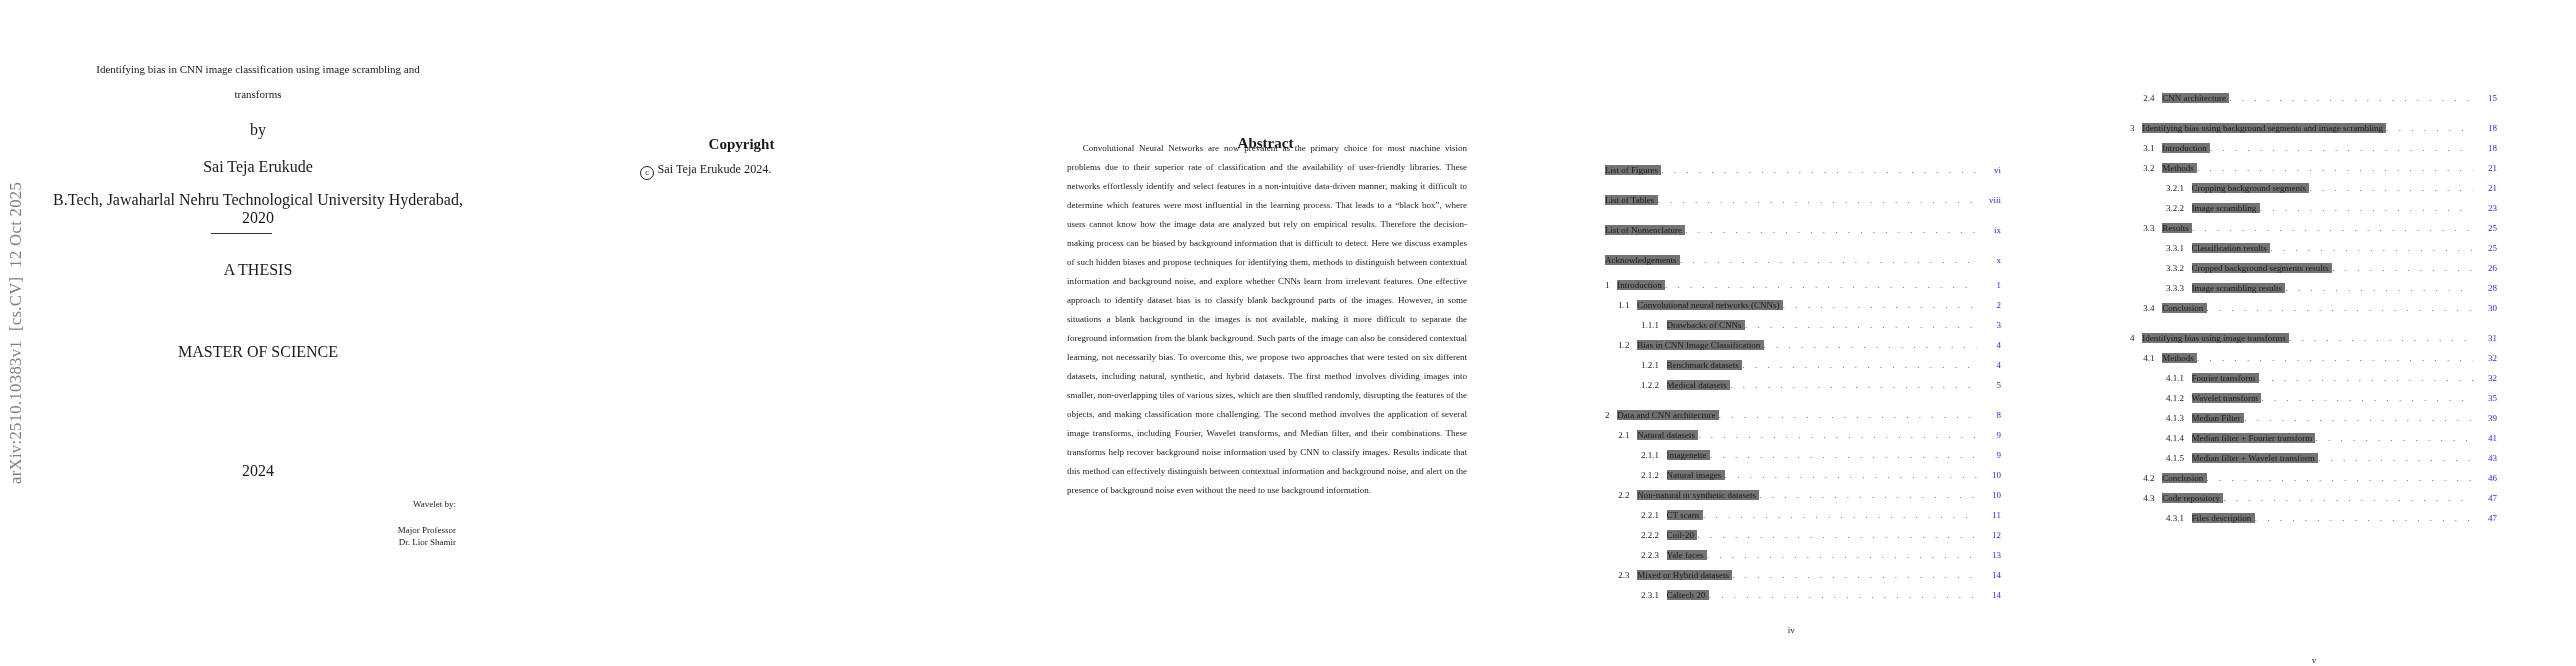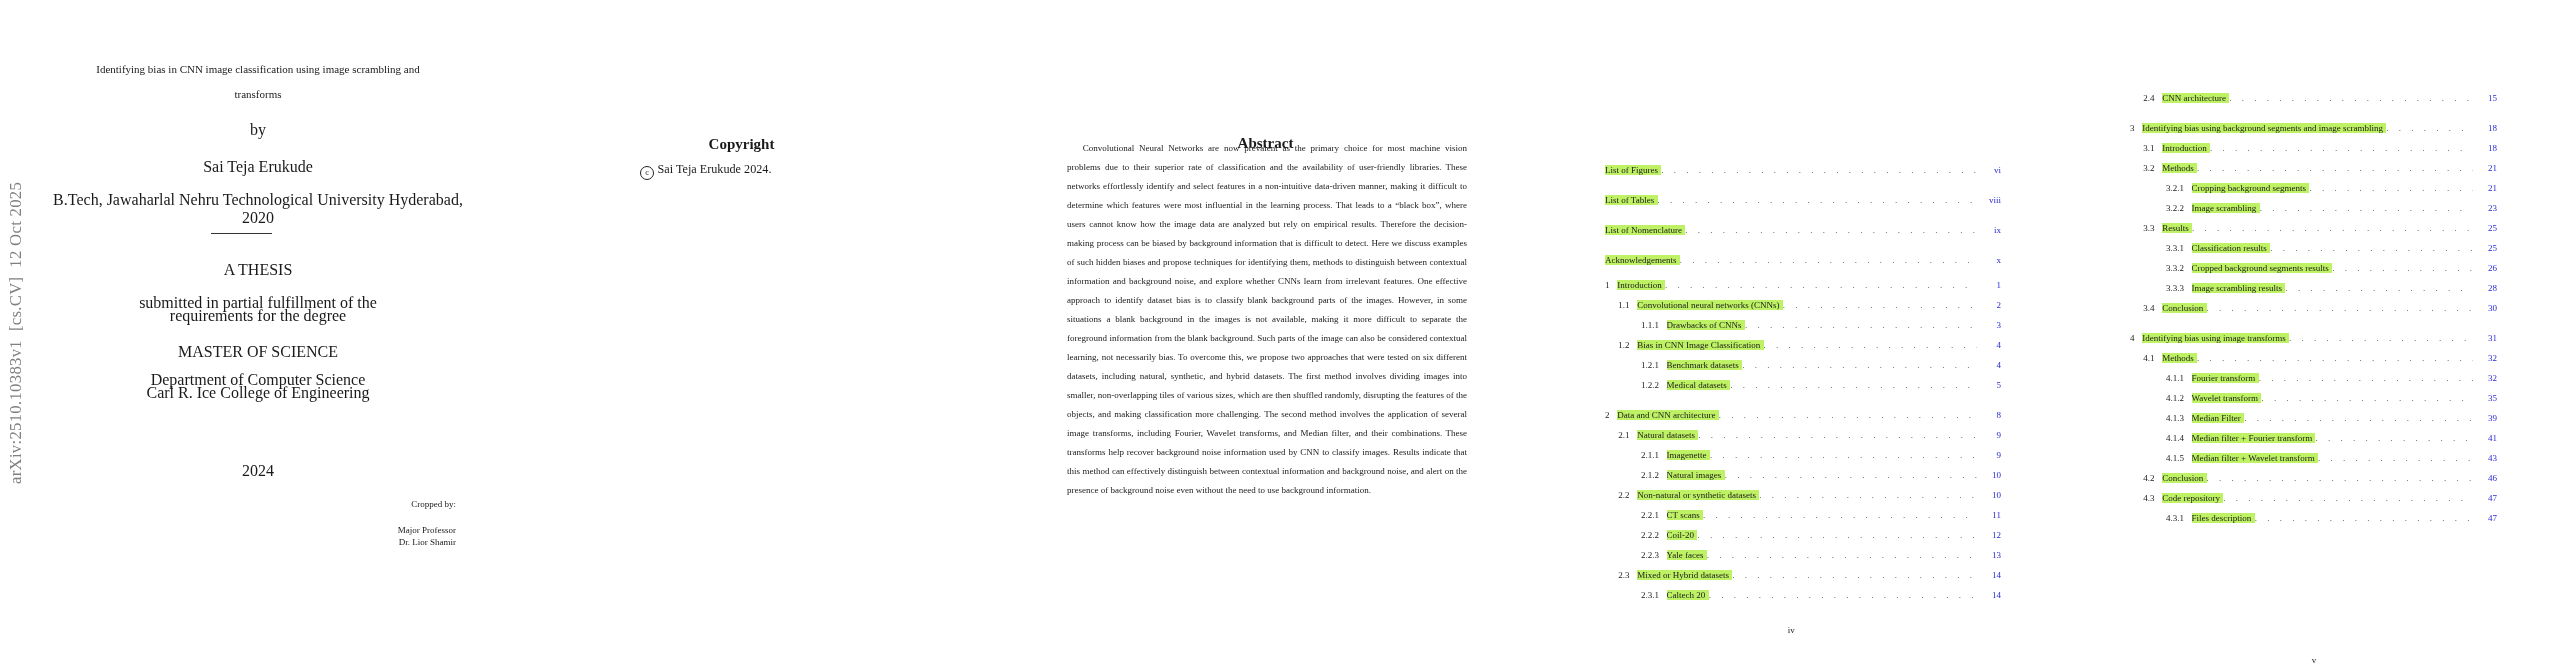--- a/index.html
+++ b/index.html
@@ -43,21 +43,21 @@
   .abstract-body {
     position: absolute; left: 1.1px; width: 400px; top: 139px;
     font-size: 9px; line-height: 19px; text-align: justify; text-indent: 15.6px;
     margin-left: 60px;
   }
 
   
   .toc { position: absolute; left: 61px; width: 396px; }
   .toc-row { position: relative; height: 20px; font-size: 9px; display: flex; align-items: center; }
   .toc-row .num { display: inline-block; }
-  .toc-row .lbl { white-space: nowrap; background: #bef264; padding-right: 3.3px; position: relative; z-index: 1; }
+  .toc-row .lbl { white-space: nowrap; background: #737373; padding-right: 3.3px; position: relative; z-index: 1; }
   .toc-row .dots {
     flex: 1; overflow: hidden; white-space: nowrap; color: #333; letter-spacing: 4px;
     margin-right: 7.8px;
   }
   .toc-row .pg { color: #2a2ad0; width: 16.7px; text-align: right; }
   .lv0 .num { width: 12.2px; }
   .lv1 { padding-left: 13.3px; } .lv1 .num { width: 19px; }
   .lv2 { padding-left: 36px; } .lv2 .num { width: 25.6px; }
   .gap { height: 10px; }
   .gap-lg { height: 10px; }
@@ -71,31 +71,23 @@
   <div class="arxiv">arXiv:2510.10383v1  [cs.CV]  12 Oct 2025</div>
   <div class="c title">
     <div>Identifying bias in CNN image classification using image scrambling and</div>
     <div>transforms</div>
   </div>
   <div class="c" style="top:121px">by</div>
   <div class="c" style="top:158px">Sai Teja Erukude</div>
   <div class="c" style="top:191px">B.Tech, Jawaharlal Nehru Technological University Hyderabad, 2020</div>
   <div class="rule"></div>
   <div class="c" style="top:261px">A THESIS</div>
-  <div class="c" style="top:296px; line-height:13.3px">
-    <div>submitted in partial fulfillment of the</div>
-    <div>requirements for the degree</div>
-  </div>
   <div class="c" style="top:343px">MASTER OF SCIENCE</div>
-  <div class="c" style="top:373px; line-height:13.3px">
-    <div>Department of Computer Science</div>
-    <div>Carl R. Ice College of Engineering</div>
-  </div>
   <div class="c" style="top:462px">2024</div>
-  <div class="approved" style="top:498px">Cropped by:</div>
+  <div class="approved" style="top:498px">Wavelet by:</div>
   <div class="approved" style="top:524px">
     <div>Major Professor</div>
     <div>Dr. Lior Shamir</div>
   </div>
 </div>
 
 <div class="page p2">
   <div class="heading" style="top:104px; left:-31px">Copyright</div>
   <div class="copy-line" style="left:125px">
     <span class="copy-sym">c</span><span>Sai Teja Erukude 2024.</span>

